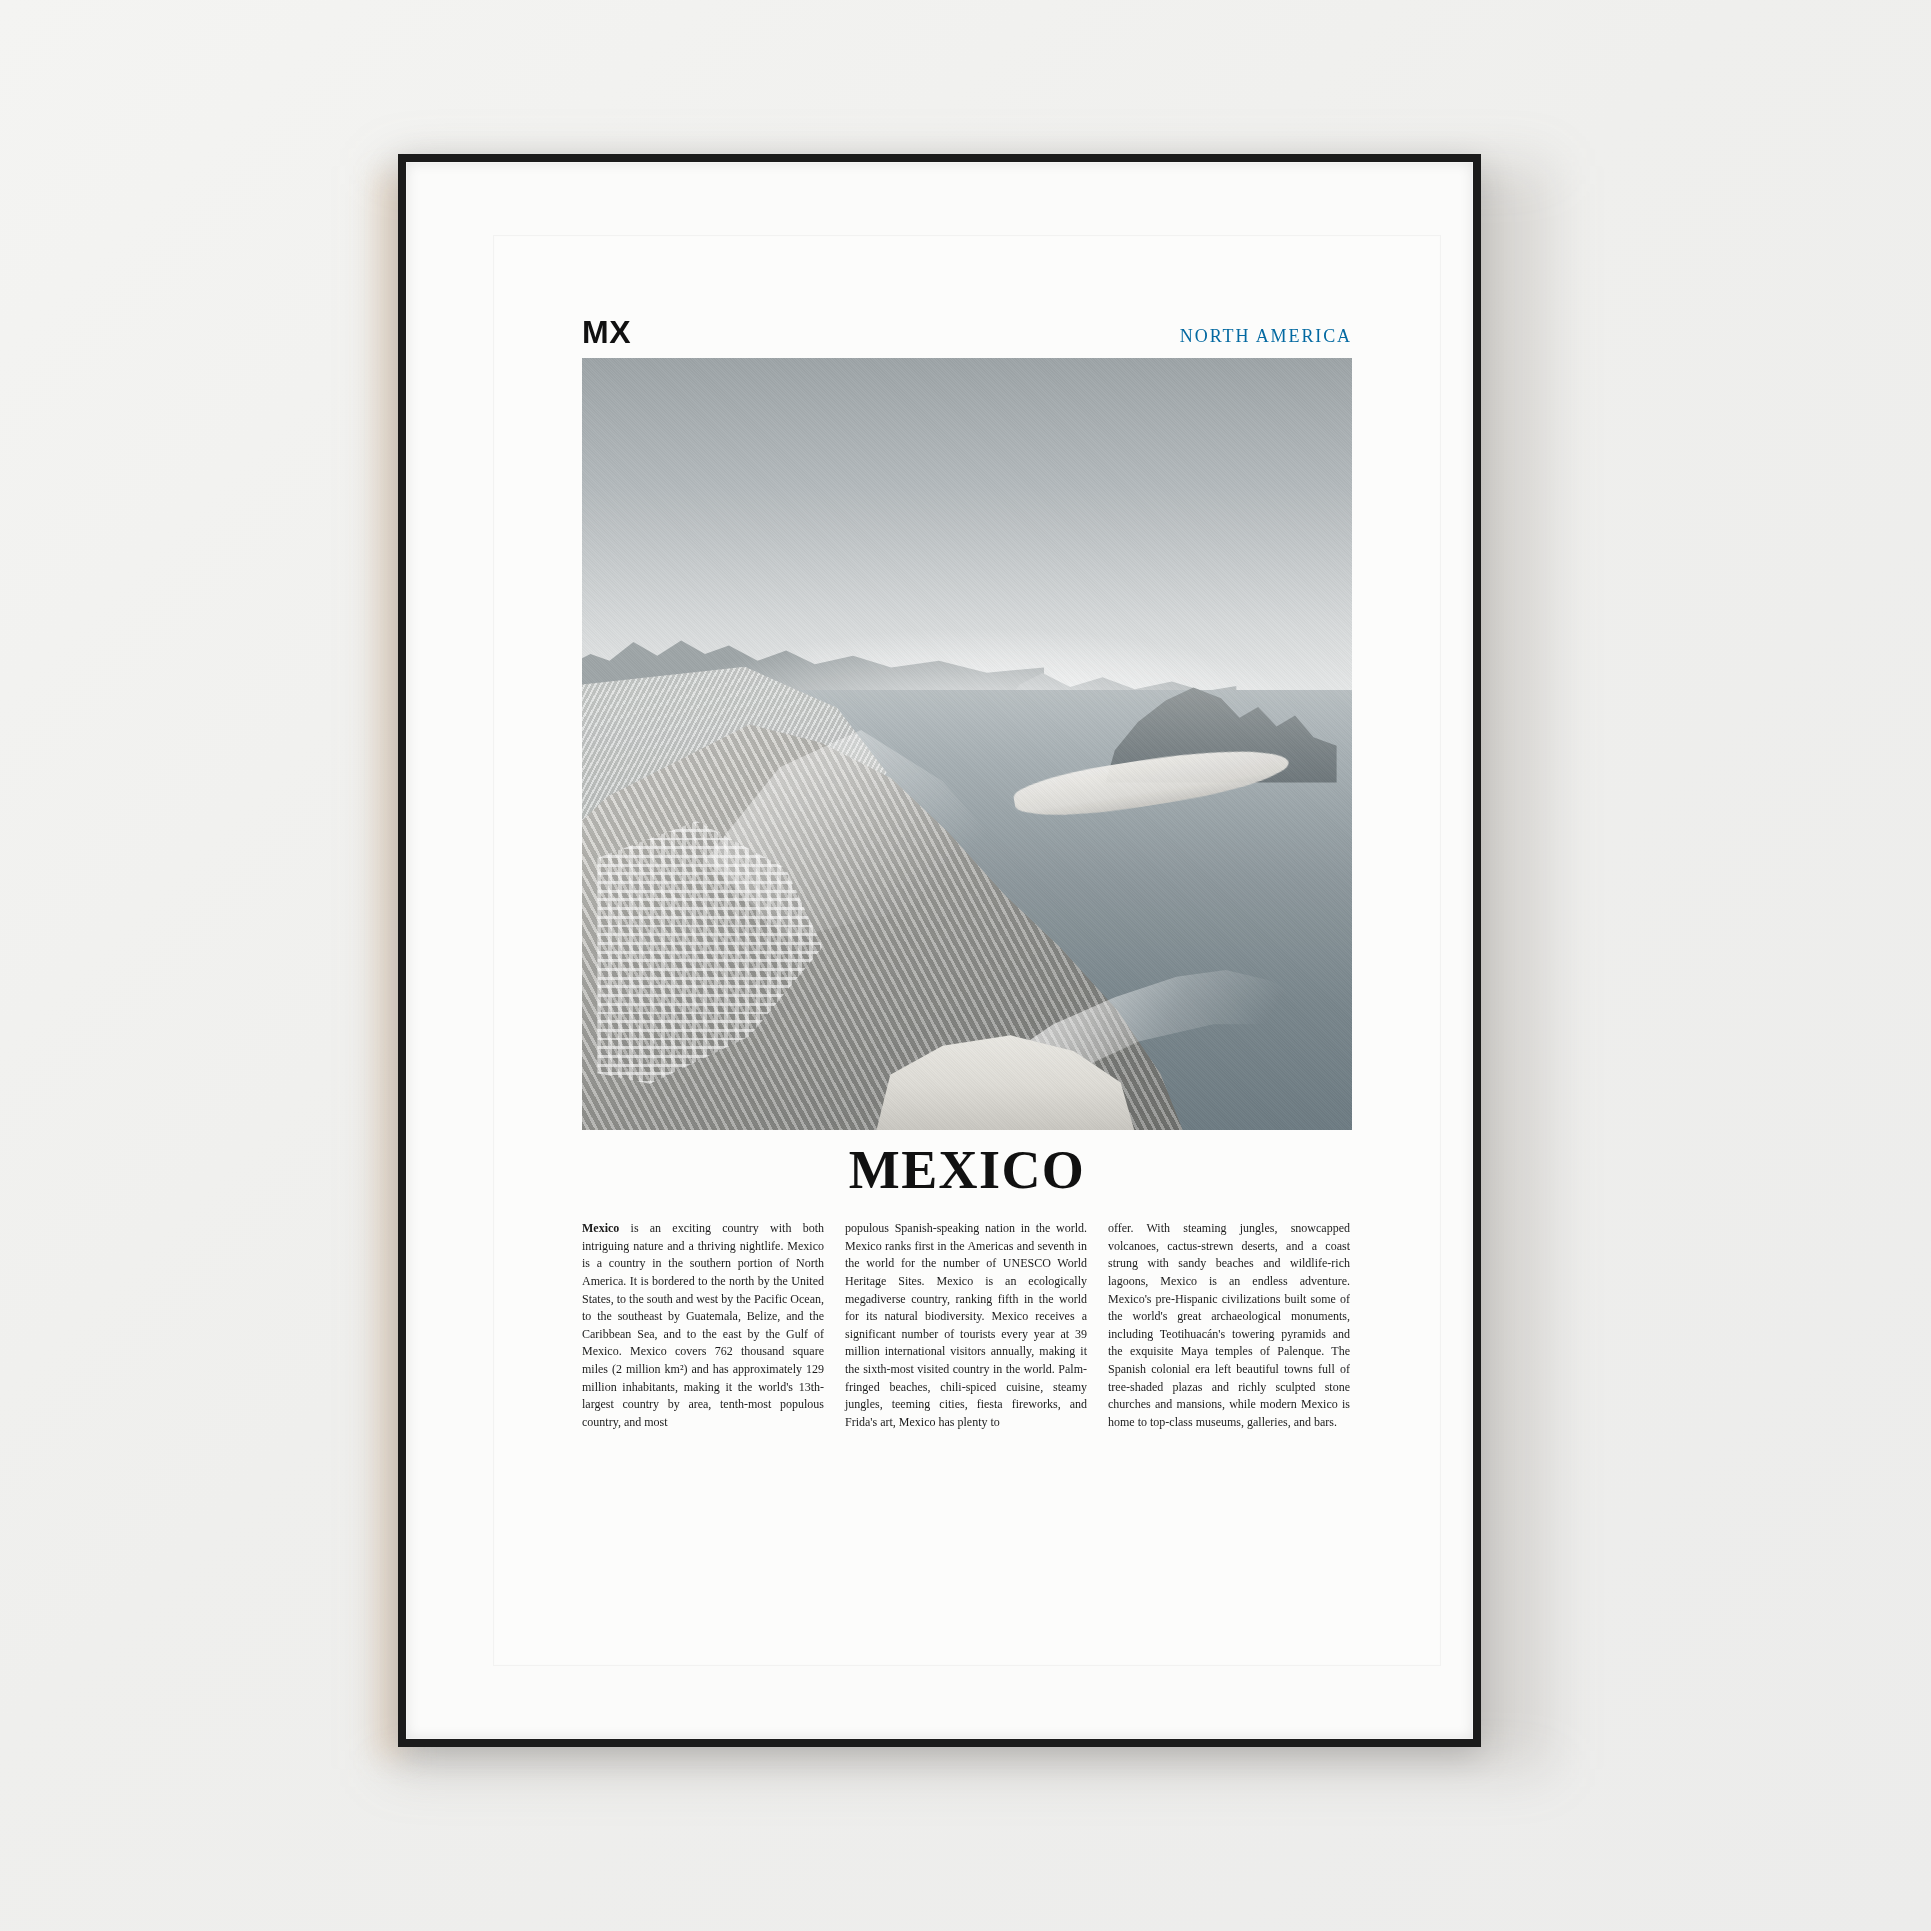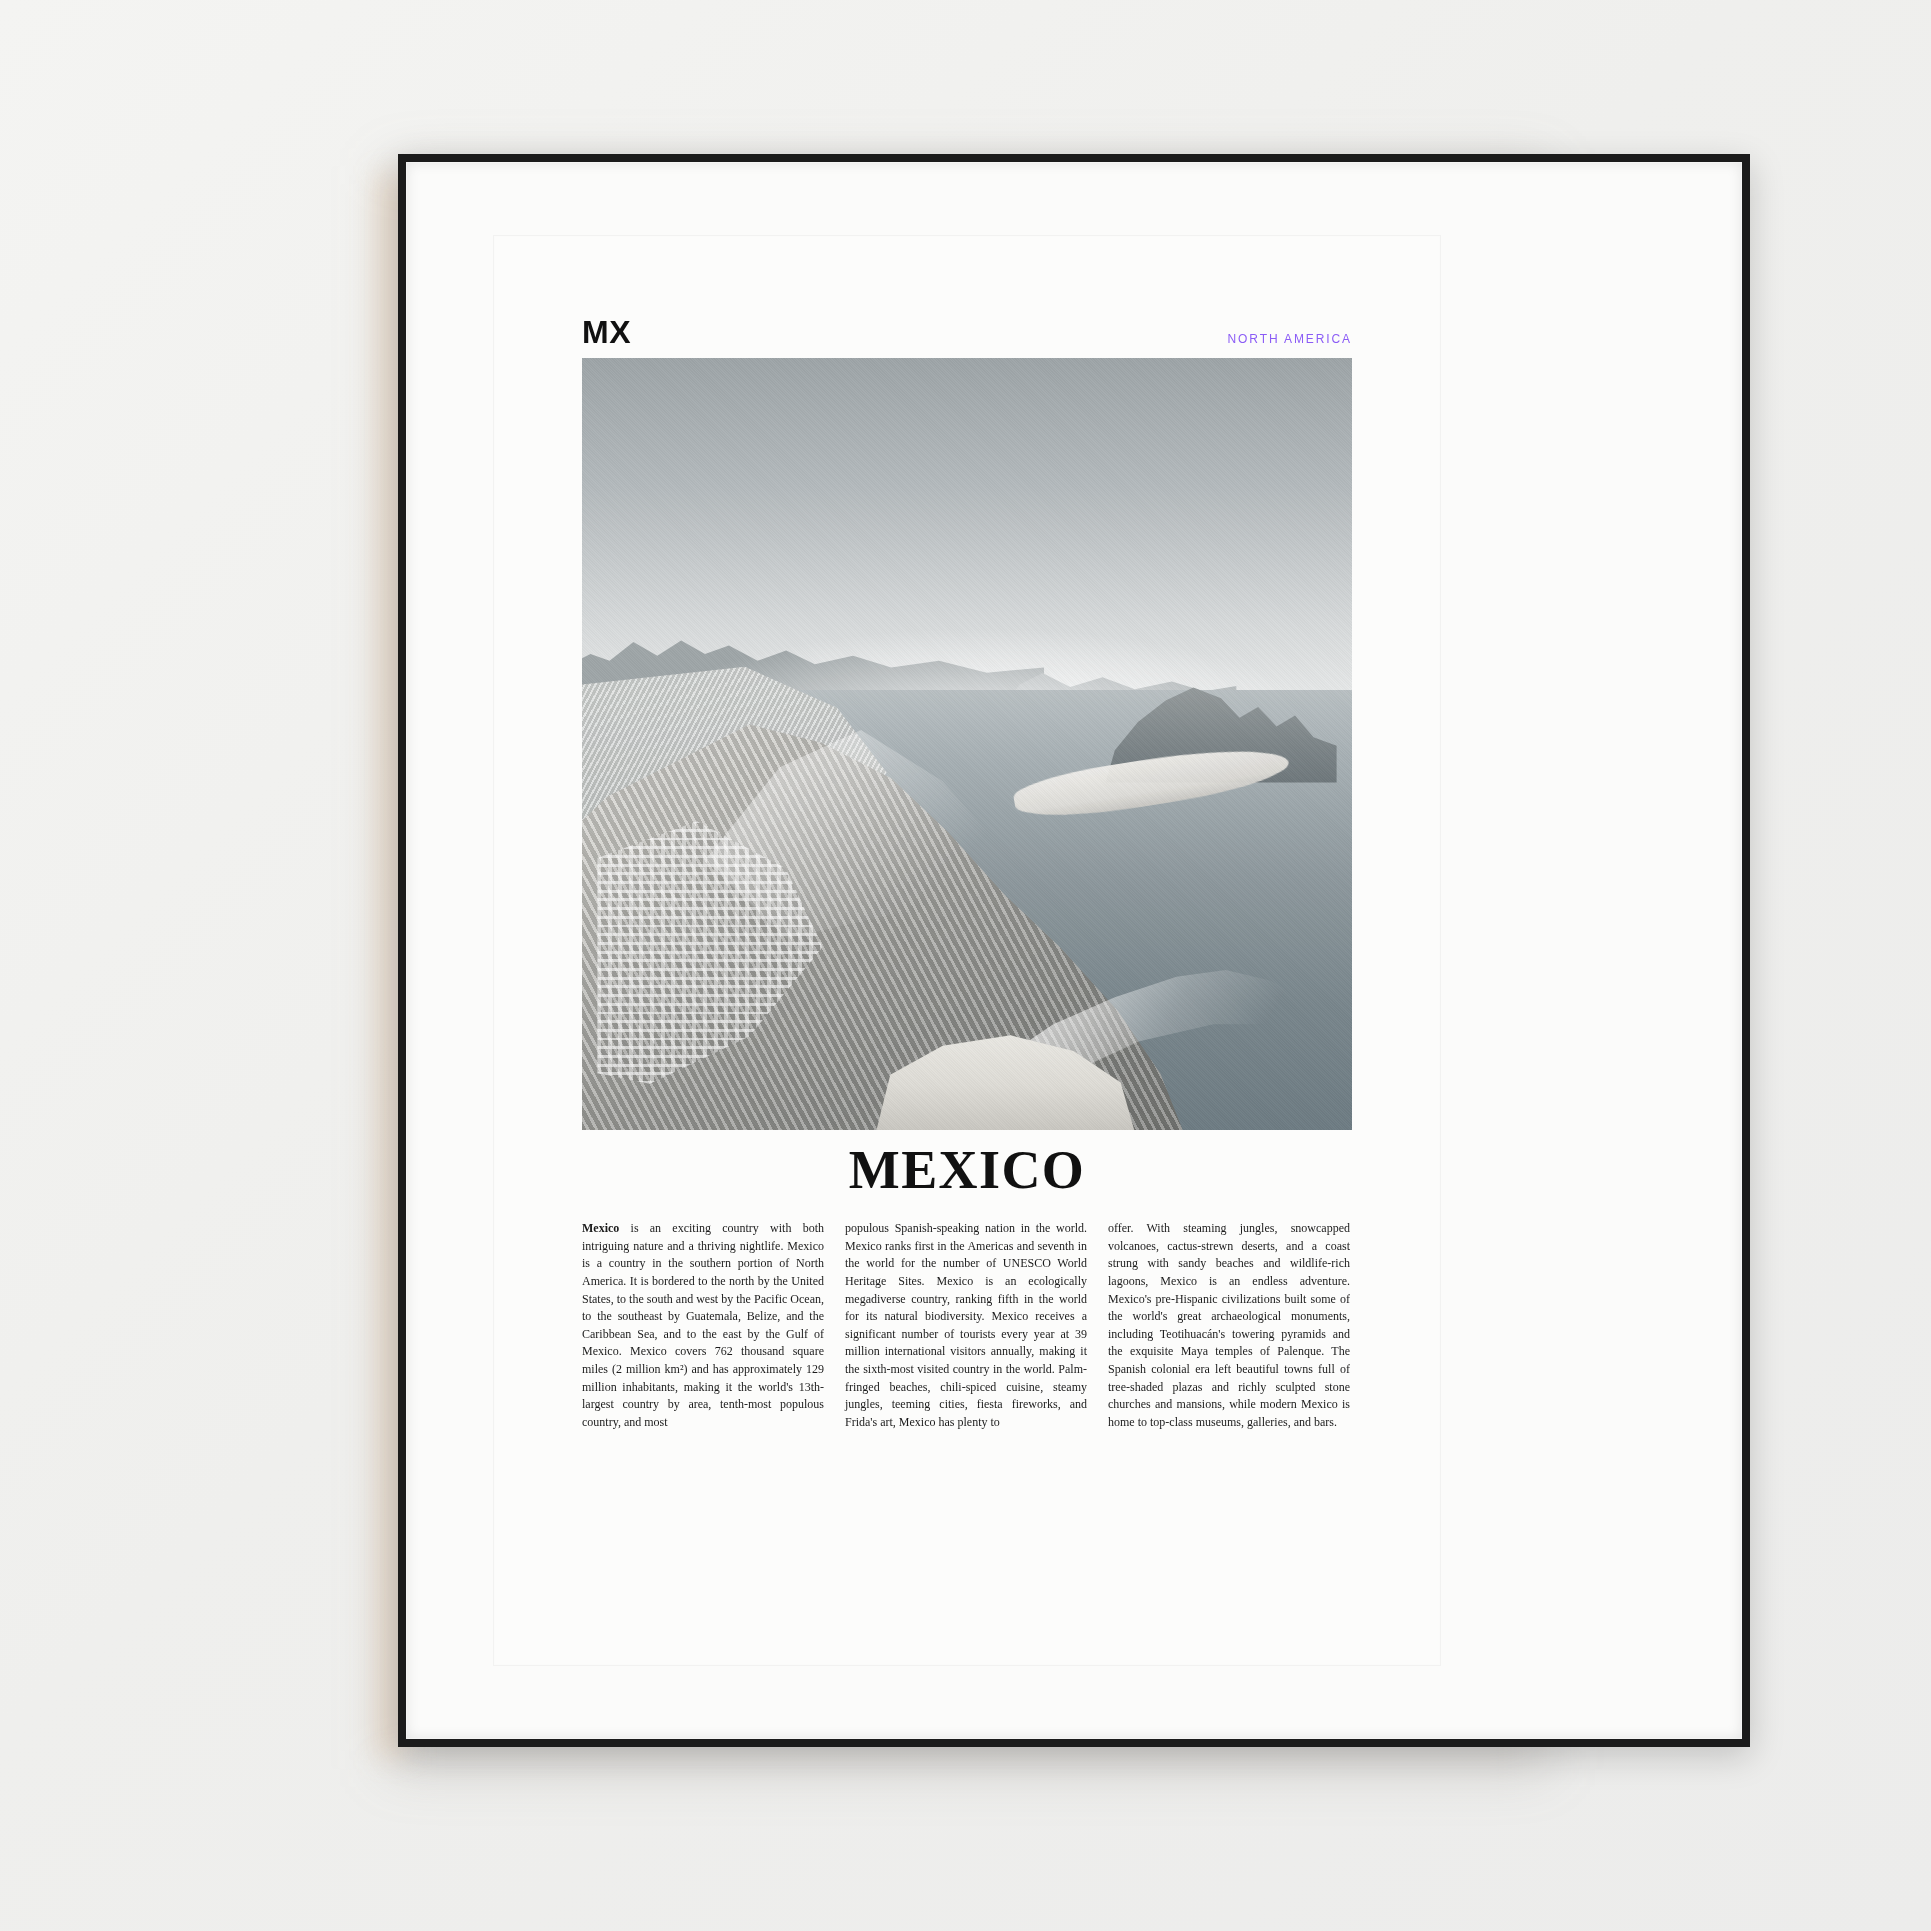--- a/index.html
+++ b/index.html
@@ -40,21 +40,21 @@
     width: 39px;
     height: 1583px;
     background: linear-gradient(90deg, rgba(236,178,120,0.32), rgba(236,178,120,0));
     filter: blur(13.5px);
   }
 
   #frame {
     position: absolute;
     left: 398px;
     top: 154px;
-    width: 1352px;
+    width: 1083px;
     height: 1593px;
     background: #ffffff;
     border: 8.7px solid #1b1b1b;
     box-sizing: border-box;
     box-shadow: 0 9.7px 33px rgba(0,0,0,0.18);
   }
   
   #frame::after {
     content: "";
     position: absolute;
@@ -98,25 +98,25 @@
   }
   .code {
     font-family: "Liberation Sans", sans-serif;
     font-weight: 700;
     font-size: 32px;
     letter-spacing: 0.5px;
     color: #111;
     line-height: 1;
   }
   .region {
-    font-family: Liberation Sans, sans-serif;
+    font-family: Liberation Serif, serif;
     font-weight: 400;
-    font-size: 12px;
+    font-size: 18px;
     letter-spacing: 1.9px;
-    color: #8b5cf6;
+    color: #0369a1;
     line-height: 1;
     padding-bottom: 2.9px;
   }
 
   
   .photo-wrap {
     position: absolute;
     left: 87px;
     top: 121px;
     width: 770px;

